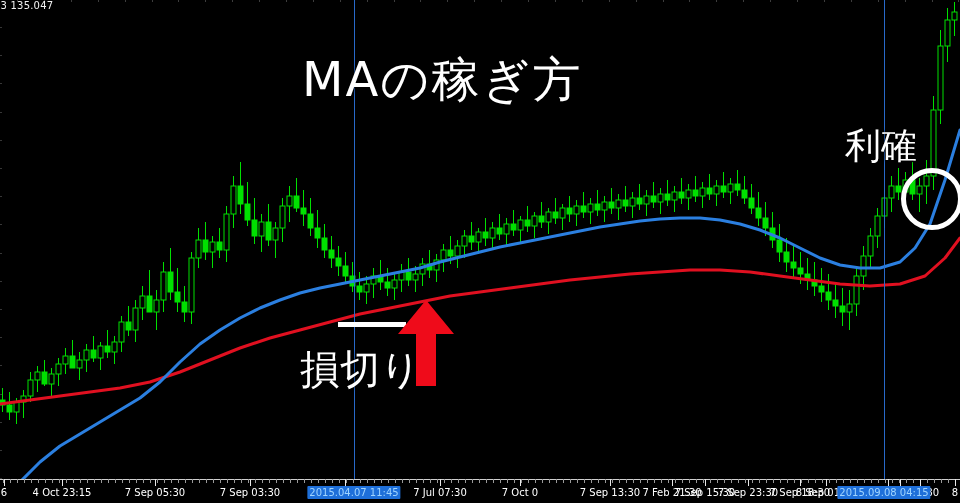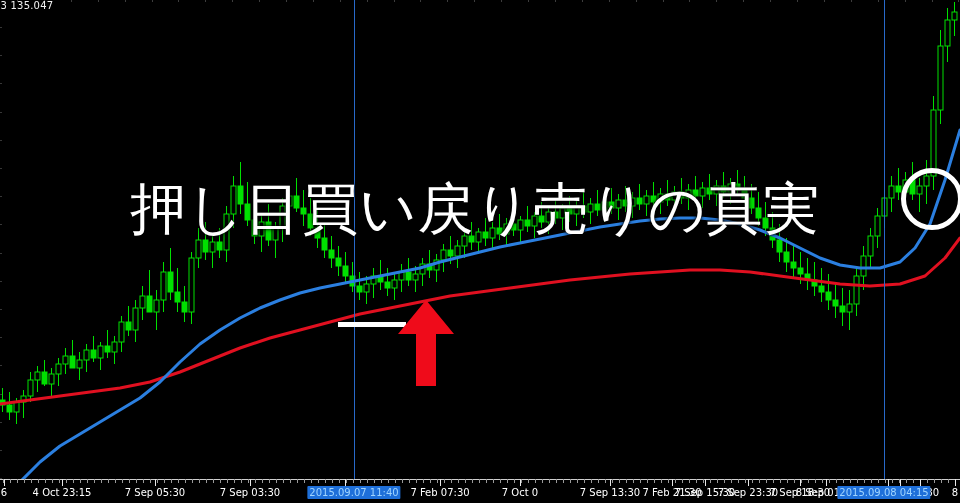--- a/index.html
+++ b/index.html
@@ -668,29 +668,31 @@
       <polyline points="0,500 20,482 40,462 60,446 80,434 100,422 120,410 140,398 160,382 180,362 200,344 220,330 240,318 260,308 280,300 300,293 320,288 340,284 360,280 380,276 400,272 420,268 440,262 460,257 480,252 500,247 520,243 540,239 560,235 580,231 600,227 620,224 640,221 660,219 680,218 700,218 720,220 740,224 760,230 780,238 800,248 820,258 840,265 860,268 880,268 900,262 915,248 930,224 945,180 960,130" fill="none" stroke="#2b7fe0" stroke-width="3" stroke-linejoin="round" stroke-linecap="round"></polyline>
     </svg>
 
   <div id="markers">
       <div class="marker-line" style="left: 354px;"></div>
       <div class="marker-line" style="left: 884px;"></div>
     </div>
 
   <div class="price-label">03 135.047</div>
 
-  <div class="jp" id="title-sub">押し目買い戻り売りの真実</div>
+  <div class="jp" id="title-main">MAの稼ぎ方</div>
 
   <div class="stop-bar"></div>
+  <div class="jp" id="lbl-loss">損切り</div>
 
   <svg id="arrow-up" width="60" height="86" viewBox="0 0 60 86">
     <polygon points="30,0 58,34 40,34 40,86 20,86 20,34 2,34" fill="#ef0b1a"></polygon>
   </svg>
 
   <div id="profit-circle"></div>
+  <div class="jp" id="lbl-profit">利確</div>
 
   <div id="time-axis">
     <div id="axis-rule"></div>
     <div id="ticks">
         <div class="tick" style="left: 3px;"></div>
         <div class="tick" style="left: 10px;"></div>
         <div class="tick" style="left: 17px;"></div>
         <div class="tick" style="left: 24px;"></div>
         <div class="tick" style="left: 31px;"></div>
         <div class="tick" style="left: 38px;"></div>
@@ -842,30 +844,30 @@
         <div class="tick major" style="left: 900px;"></div>
         <div class="tick major" style="left: 920px;"></div>
         <div class="tick major" style="left: 955px;"></div>
       </div>
     <div id="tlabels">
         <div class="tlabel" style="left: 4px;">6</div>
         <div class="tlabel" style="left: 62px;">4 Oct 23:15</div>
         <div class="tlabel" style="left: 155px;">7 Sep 05:30</div>
         <div class="tlabel" style="left: 250px;">7 Sep 03:30</div>
         <div class="tlabel" style="left: 345px;">7 Sep 05:30</div>
-        <div class="tlabel" style="left: 440px;">7 Feb 07:30</div>
+        <div class="tlabel" style="left: 440px;">7 Jul 07:30</div>
         <div class="tlabel" style="left: 520px;">7 Oct 0</div>
         <div class="tlabel" style="left: 610px;">7 Sep 13:30</div>
         <div class="tlabel" style="left: 705px;">7 Sep 15:30</div>
         <div class="tlabel" style="left: 800px;">7 Sep 18:30</div>
         <div class="tlabel" style="left: 888px;">7 Sep 19:30</div>
         <div class="tlabel" style="left: 672px;">7 Feb 21:30</div>
         <div class="tlabel" style="left: 748px;">7 Sep 23:30</div>
         <div class="tlabel" style="left: 826px;">8 Sep 01:30</div>
         <div class="tlabel" style="left: 900px;">8 Sep 03:30</div>
         <div class="tlabel" style="left: 920px;">p 07:30</div>
         <div class="tlabel" style="left: 955px;">8</div>
-        <div class="tlabel sel" style="left: 354px;">2015.09.07 11:40</div>
+        <div class="tlabel sel" style="left: 354px;">2015.04.07 11:45</div>
         <div class="tlabel sel" style="left: 884px;">2015.09.08 04:15</div>
       </div>
   </div>
 
 </div>
 
 </body></html>

